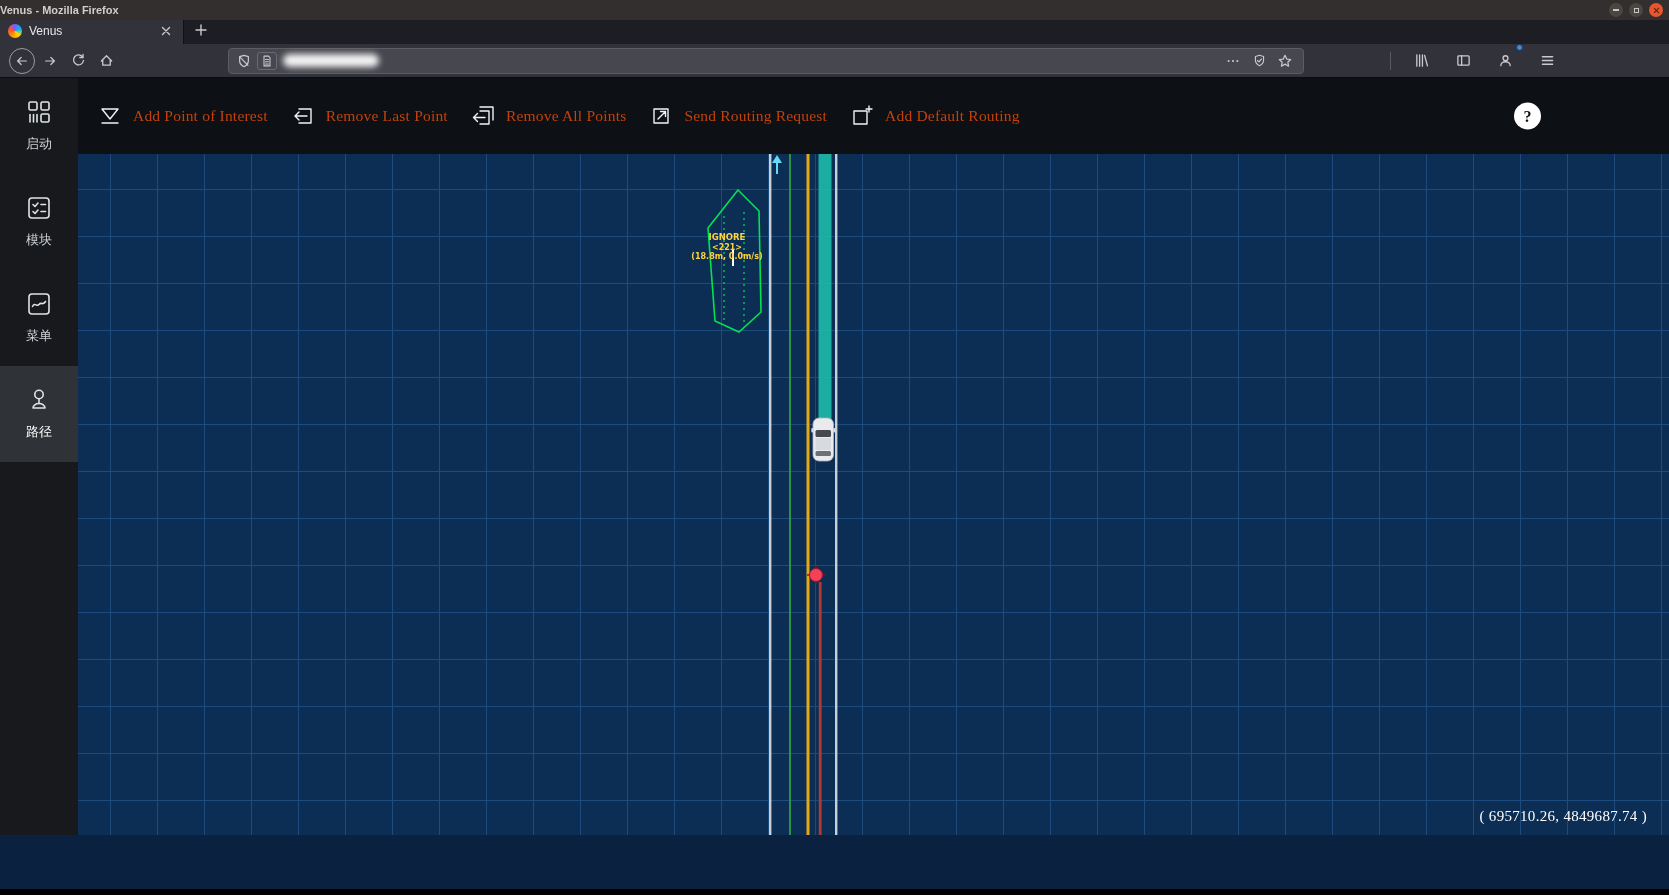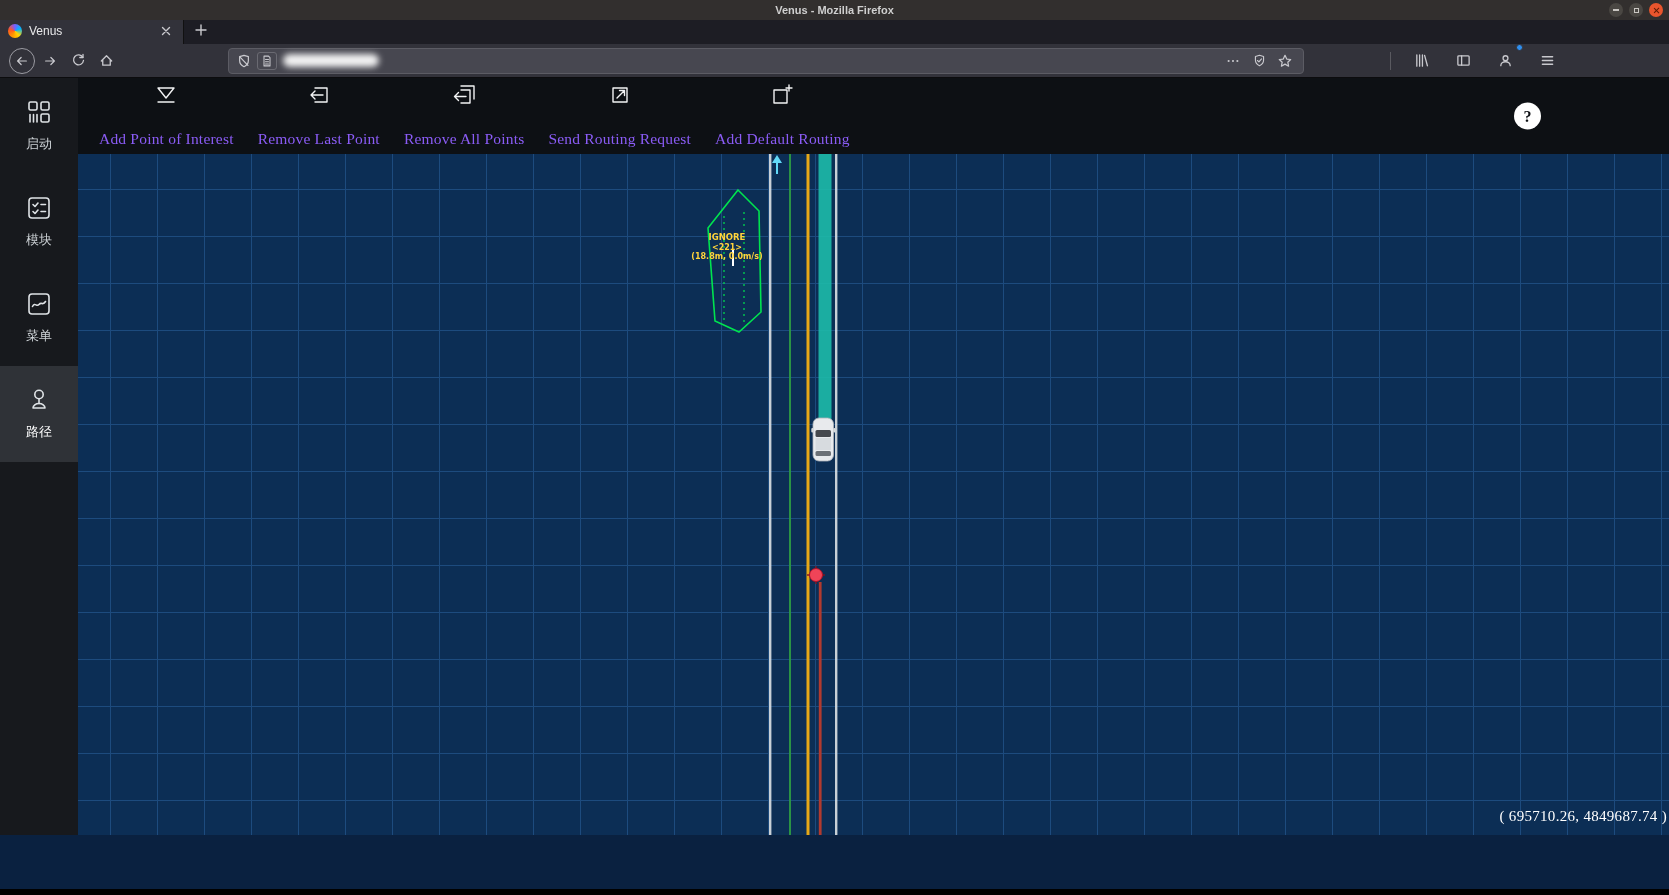--- a/index.html
+++ b/index.html
@@ -1,21 +1,21 @@
 <!DOCTYPE html>
 <html style="--accent: #4f9eed; --map-bg: #0c2e55; --grid: #1d4b7e; --route: #1db8a8; --lane-white: #d9dee3; --lane-yellow: #e6a817; --lane-green: #2e9e44; --lane-red: #b23a2f; --obstacle: #00e34f; --obstacle-label: #ffd43b; --marker: #ef4458;"><head>
 <meta charset="utf-8">
 <style>
   * { box-sizing: border-box; margin: 0; padding: 0; }
   html,body { width:1669px; height:895px; overflow:hidden; background:#000;
     font-family:"Liberation Sans", sans-serif; }
 
   
   #titlebar { height:20px; background:#322f2e; display:flex; align-items:center;
-    justify-content:center; position:relative; }
+    justify-content:flex-start; position:relative; }
   #titlebar .title { color:#cfcfcf; font-size:11px; font-weight:bold; }
   #win-controls { position:absolute; right:6px; top:3px; display:flex; gap:6px; }
   .win-btn { width:14px; height:14px; border-radius:50%; background:#4a4743;
     display:flex; align-items:center; justify-content:center; cursor:default; }
   .win-btn .bar { width:6px; height:1.5px; background:#c9c6c2; }
   .win-btn .sq { width:5px; height:5px; border:1.2px solid #c9c6c2; }
   .win-btn.close { background:#e9552d; }
   .win-btn.close .x { position:relative; width:7px; height:7px; }
   .win-btn.close .x::before, .win-btn.close .x::after { content:""; position:absolute;
     left:3px; top:0; width:1.4px; height:7px; background:#5e1c05; }
@@ -65,22 +65,22 @@
   .side-item { height:96px; display:flex; flex-direction:column; align-items:center;
     justify-content:center; gap:10px; color:#cdd2d6; font-size:13px; cursor:default; }
   .side-item.active { background:#2f3237; color:#ffffff;align-items:center; }
   .side-item svg { display:block; }
 
   #main { flex:1; display:flex; flex-direction:column; min-width:0; }
 
   
   #route-toolbar { height:76px; background:#0d1014; display:flex; align-items:center;
     padding-left:21px; gap:24px; position:relative; flex:none; }
-  .tb-btn { display:flex; flex-direction:column; align-items:center; gap:24px;
-    background:none; border:none; color:#8b5cf6; cursor:pointer; }
+  .tb-btn { display:flex; flex-direction:row; align-items:center; gap:12px;
+    background:none; border:none; color:#c2410c; cursor:pointer; }
   .tb-btn .lbl { font-family:"Liberation Serif", serif; font-size:15.5px; letter-spacing:.2px; }
   .tb-btn svg { display:block; }
   #help-btn { position:absolute; right:128px; top:50%; transform:translateY(-50%);
     width:27px; height:27px; border-radius:50%; background:#ffffff; color:#0d1014;
     border:none; font-size:16px; font-weight:bold; display:flex; align-items:center;
     justify-content:center; font-family:"Liberation Serif", serif; cursor:pointer; }
 
   
   #map { flex:1; position:relative; min-height:0;
     background-color:var(--map-bg,#0c2e55);
@@ -91,21 +91,21 @@
   #map svg.overlay { position:absolute; inset:0; width:100%; height:100%; }
   .route-band { fill:var(--route,#1db8a8); opacity:.92; }
   .lane-w { fill:var(--lane-white,#d9dee3); opacity:.92; }
   .lane-g { fill:var(--lane-green,#2e9e44); opacity:.9; }
   .lane-y { fill:var(--lane-yellow,#e6a817); }
   .lane-r { fill:var(--lane-red,#b23a2f); }
   .obst { stroke:var(--obstacle,#00e34f); fill:none; }
   .obst-label { fill:var(--obstacle-label,#ffd43b); font-family:"DejaVu Sans", sans-serif;
     font-weight:bold; text-anchor:middle; }
   .marker-dot { fill:var(--marker,#ef4458); stroke:#b01225; stroke-width:1; }
-  #coords { position:absolute; right:2px; bottom:10px; color:#ffffff;
+  #coords { position:absolute; right:22px; bottom:10px; color:#ffffff;
     font-family:"Liberation Serif", serif; font-size:15px; letter-spacing:.3px; }
 
   #bottom-strip { height:54px; background:#0a2140; flex:none; }
 
   .icon-stroke { stroke:#c9c9ce; fill:none; stroke-width:1.4; stroke-linecap:round;
     stroke-linejoin:round; }
   .tb-stroke { stroke:#f2f3f4; fill:none; stroke-width:1.4; stroke-linecap:round;
     stroke-linejoin:round; }
   .side-stroke { stroke:#dfe3e6; fill:none; stroke-width:1.6; stroke-linecap:round;
     stroke-linejoin:round; }

